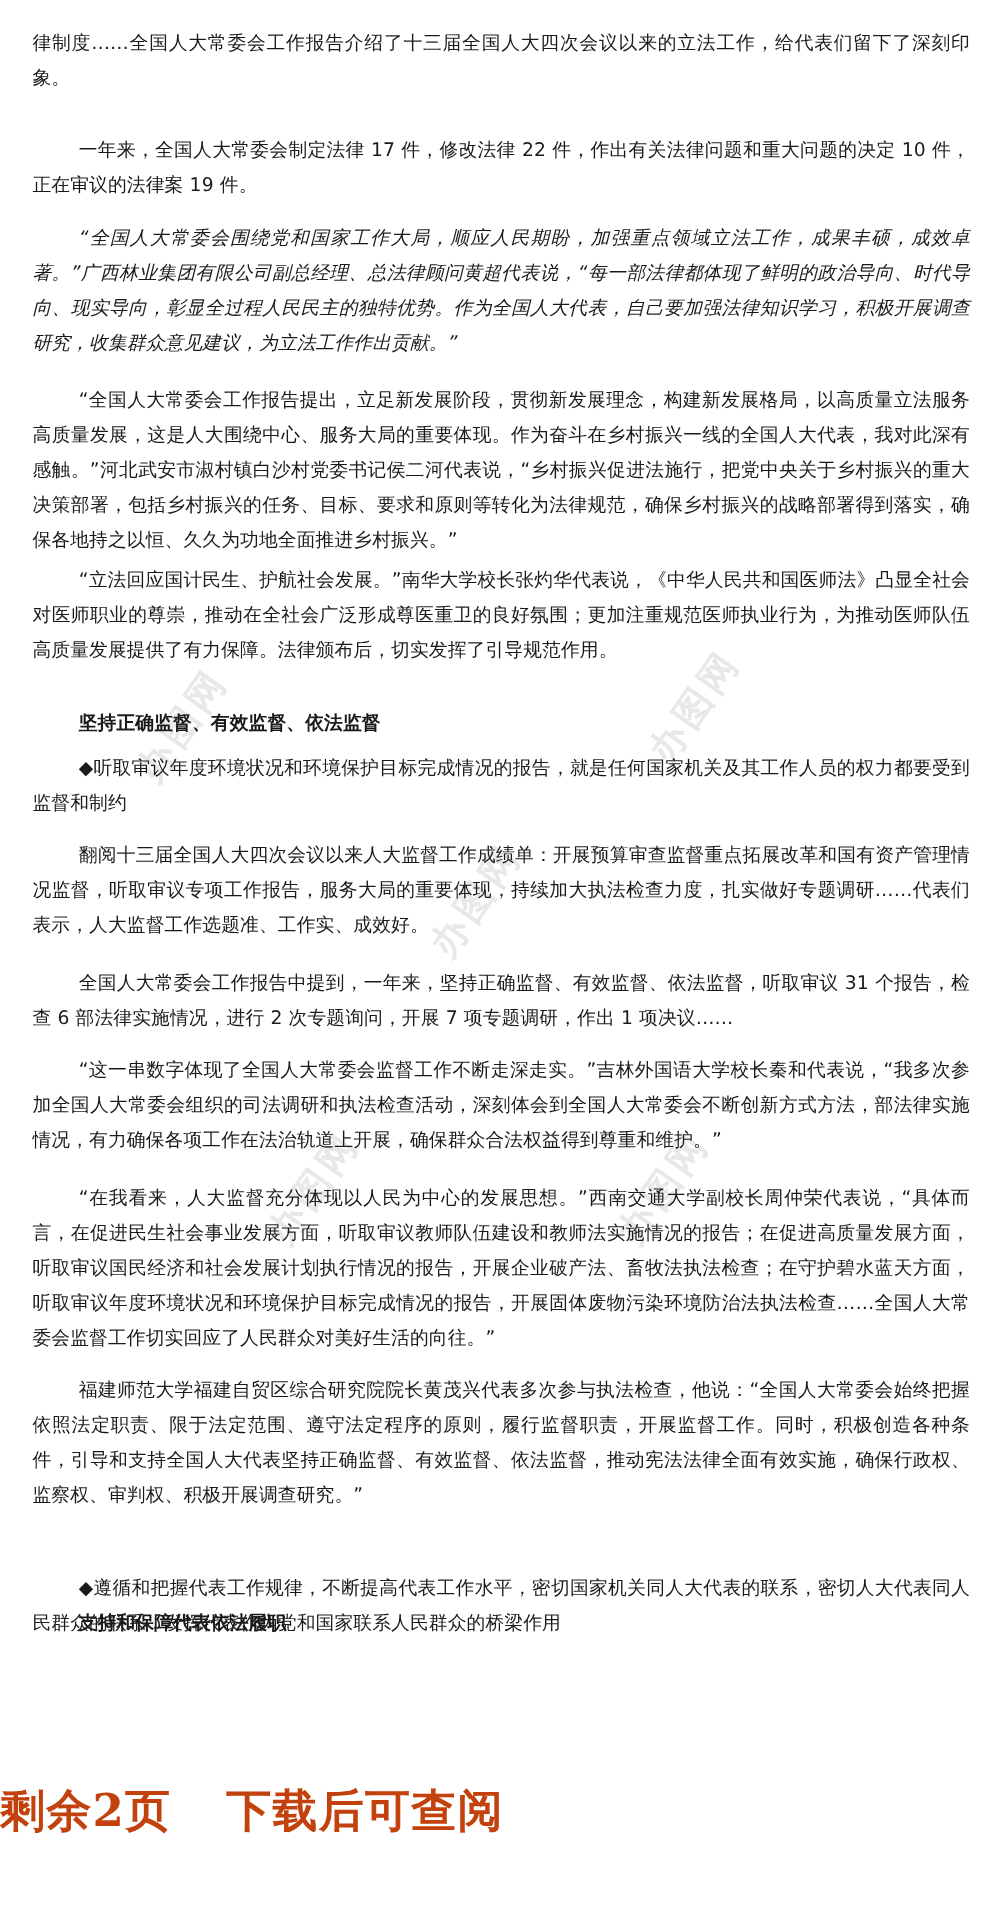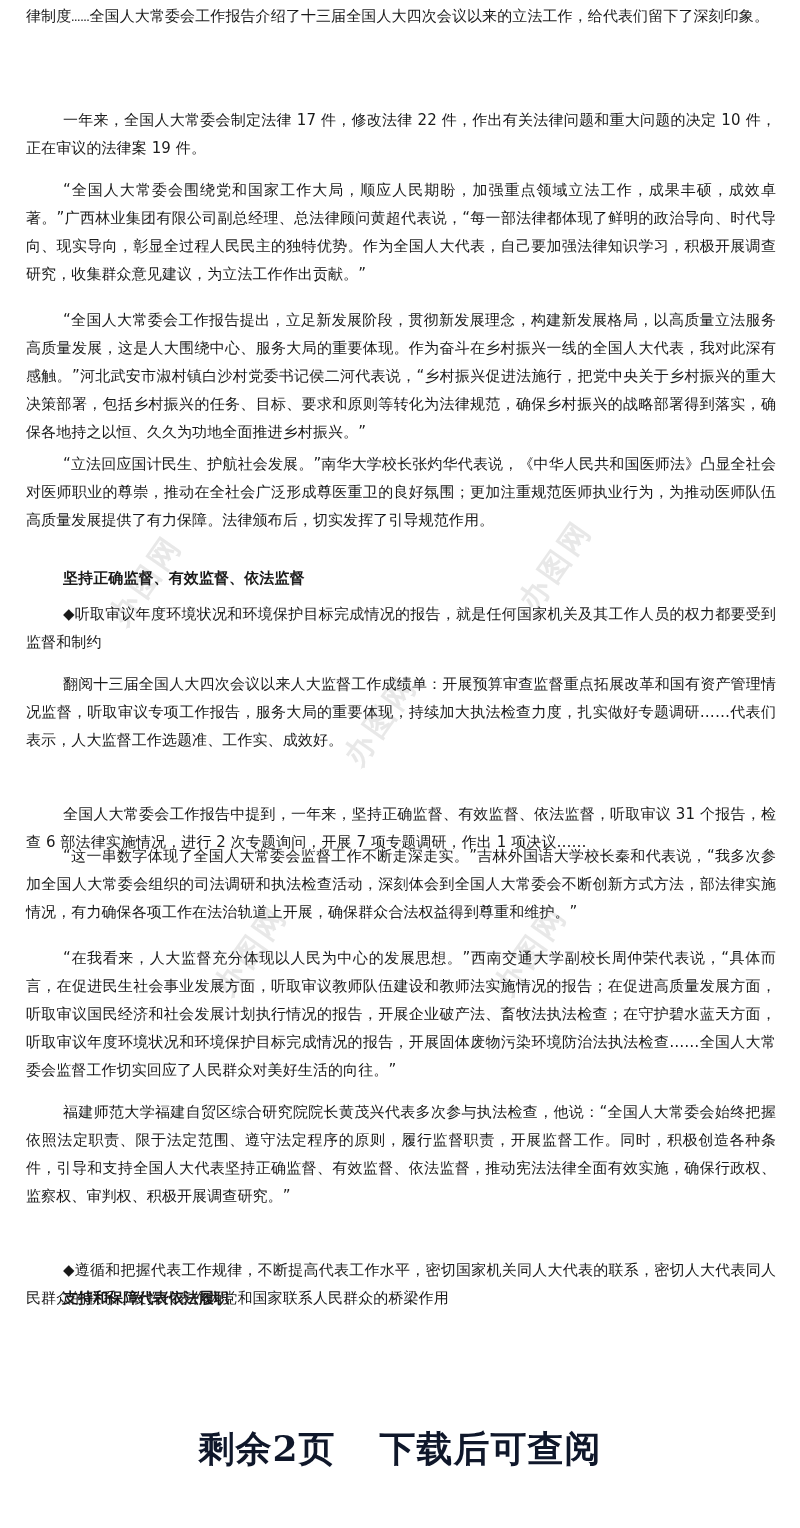--- a/index.html
+++ b/index.html
@@ -15,45 +15,45 @@
     .p { margin: 0; text-align: justify; }
     .indent { text-indent: 37px; }
     .h { font-weight: bold; text-indent: 37px; margin: 0; }
     .watermark {
       position: absolute; color: #e6e6e6; font-size: 30px; font-weight: bold;
       transform: rotate(-55deg); letter-spacing: 4px; pointer-events: none;
       font-family: "DejaVu Sans", sans-serif; opacity: 0.9;
     }
     .cta {
       position: absolute; left: 0; width: 800px; top: 1425px;
-      text-align: center; font-family: "DejaVu Serif", "Liberation Serif", serif;
-      font-weight: bold; font-size: 36px; color: #0f172a; letter-spacing: 1px;
+      text-align: left; font-family: "DejaVu Serif", "Liberation Serif", serif;
+      font-weight: bold; font-size: 36px; color: #c2410c; letter-spacing: 1px;
     }
     .cta span { display: inline-block; }
     .cta .gap { width: 44px; }
   </style>
 </head>
 <body>
 
 <div class="watermark" style="left:95px; top:560px;">办图网</div>
 <div class="watermark" style="left:505px; top:545px;">办图网</div>
 <div class="watermark" style="left:330px; top:700px;">办图网</div>
 <div class="watermark" style="left:200px; top:930px;">办图网</div>
 <div class="watermark" style="left:480px; top:930px;">办图网</div>
 
 <div class="doc">
-  <p class="p" style="position:absolute; top:4px; width:750px;font-family:Liberation Mono, monospace;">律制度……全国人大常委会工作报告介绍了十三届全国人大四次会议以来的立法工作，给代表们留下了深刻印象。</p>
+  <p class="p" style="position:absolute; top:20px; width:750px;">律制度……全国人大常委会工作报告介绍了十三届全国人大四次会议以来的立法工作，给代表们留下了深刻印象。</p>
   <p class="p indent" style="position:absolute; top:106px; width:750px;">一年来，全国人大常委会制定法律 17 件，修改法律 22 件，作出有关法律问题和重大问题的决定 10 件，正在审议的法律案 19 件。</p>
-  <p class="p indent" style="position:absolute; top:176px; width:750px;">“全国人大常委会围绕党和国家工作大局，顺应人民期盼，加强重点领域立法工作，成果丰硕，成效卓著。”广西林业集团有限公司副总经理、总法律顾问黄超代表说，“每一部法律都体现了鲜明的政治导向、时代导向、现实导向，彰显全过程人民民主的独特优势。作为全国人大代表，自己要加强法律知识学习，积极开展调查研究，收集群众意见建议，为立法工作作出贡献。”</p>
+  <p class="p indent" style="position:absolute; top:176px; width:750px;font-style:italic;">“全国人大常委会围绕党和国家工作大局，顺应人民期盼，加强重点领域立法工作，成果丰硕，成效卓著。”广西林业集团有限公司副总经理、总法律顾问黄超代表说，“每一部法律都体现了鲜明的政治导向、时代导向、现实导向，彰显全过程人民民主的独特优势。作为全国人大代表，自己要加强法律知识学习，积极开展调查研究，收集群众意见建议，为立法工作作出贡献。”</p>
   <p class="p indent" style="position:absolute; top:306px; width:750px;">“全国人大常委会工作报告提出，立足新发展阶段，贯彻新发展理念，构建新发展格局，以高质量立法服务高质量发展，这是人大围绕中心、服务大局的重要体现。作为奋斗在乡村振兴一线的全国人大代表，我对此深有感触。”河北武安市淑村镇白沙村党委书记侯二河代表说，“乡村振兴促进法施行，把党中央关于乡村振兴的重大决策部署，包括乡村振兴的任务、目标、要求和原则等转化为法律规范，确保乡村振兴的战略部署得到落实，确保各地持之以恒、久久为功地全面推进乡村振兴。”</p>
   <p class="p indent" style="position:absolute; top:450px; width:750px;">“立法回应国计民生、护航社会发展。”南华大学校长张灼华代表说，《中华人民共和国医师法》凸显全社会对医师职业的尊崇，推动在全社会广泛形成尊医重卫的良好氛围；更加注重规范医师执业行为，为推动医师队伍高质量发展提供了有力保障。法律颁布后，切实发挥了引导规范作用。</p>
   <p class="h" style="position:absolute; top:564px; width:750px;">坚持正确监督、有效监督、依法监督</p>
   <p class="p indent" style="position:absolute; top:600px; width:750px;">◆听取审议年度环境状况和环境保护目标完成情况的报告，就是任何国家机关及其工作人员的权力都要受到监督和制约</p>
   <p class="p indent" style="position:absolute; top:670px; width:750px;">翻阅十三届全国人大四次会议以来人大监督工作成绩单：开展预算审查监督重点拓展改革和国有资产管理情况监督，听取审议专项工作报告，服务大局的重要体现，持续加大执法检查力度，扎实做好专题调研……代表们表示，人大监督工作选题准、工作实、成效好。</p>
-  <p class="p indent" style="position:absolute; top:772px; width:750px;margin-top:28px;">全国人大常委会工作报告中提到，一年来，坚持正确监督、有效监督、依法监督，听取审议 31 个报告，检查 6 部法律实施情况，进行 2 次专题询问，开展 7 项专题调研，作出 1 项决议……</p>
+  <p class="p indent" style="position:absolute; top:772px; width:750px;">全国人大常委会工作报告中提到，一年来，坚持正确监督、有效监督、依法监督，听取审议 31 个报告，检查 6 部法律实施情况，进行 2 次专题询问，开展 7 项专题调研，作出 1 项决议……</p>
   <p class="p indent" style="position:absolute; top:842px; width:750px;">“这一串数字体现了全国人大常委会监督工作不断走深走实。”吉林外国语大学校长秦和代表说，“我多次参加全国人大常委会组织的司法调研和执法检查活动，深刻体会到全国人大常委会不断创新方式方法，部法律实施情况，有力确保各项工作在法治轨道上开展，确保群众合法权益得到尊重和维护。”</p>
   <p class="p indent" style="position:absolute; top:944px; width:750px;">“在我看来，人大监督充分体现以人民为中心的发展思想。”西南交通大学副校长周仲荣代表说，“具体而言，在促进民生社会事业发展方面，听取审议教师队伍建设和教师法实施情况的报告；在促进高质量发展方面，听取审议国民经济和社会发展计划执行情况的报告，开展企业破产法、畜牧法执法检查；在守护碧水蓝天方面，听取审议年度环境状况和环境保护目标完成情况的报告，开展固体废物污染环境防治法执法检查……全国人大常委会监督工作切实回应了人民群众对美好生活的向往。”</p>
   <p class="p indent" style="position:absolute; top:1098px; width:750px;">福建师范大学福建自贸区综合研究院院长黄茂兴代表多次参与执法检查，他说：“全国人大常委会始终把握依照法定职责、限于法定范围、遵守法定程序的原则，履行监督职责，开展监督工作。同时，积极创造各种条件，引导和支持全国人大代表坚持正确监督、有效监督、依法监督，推动宪法法律全面有效实施，确保行政权、监察权、审判权、积极开展调查研究。”</p>
   <p class="h" style="position:absolute; top:1284px; width:750px;">支持和保障代表依法履职</p>
   <p class="p indent" style="position:absolute; top:1256px; width:750px;">◆遵循和把握代表工作规律，不断提高代表工作水平，密切国家机关同人大代表的联系，密切人大代表同人民群众的联系，发挥代表作为党和国家联系人民群众的桥梁作用</p>
 </div>
 
 <div class="cta">
   <span>剩余2页</span><span class="gap"></span><span>下载后可查阅</span>
 </div>

